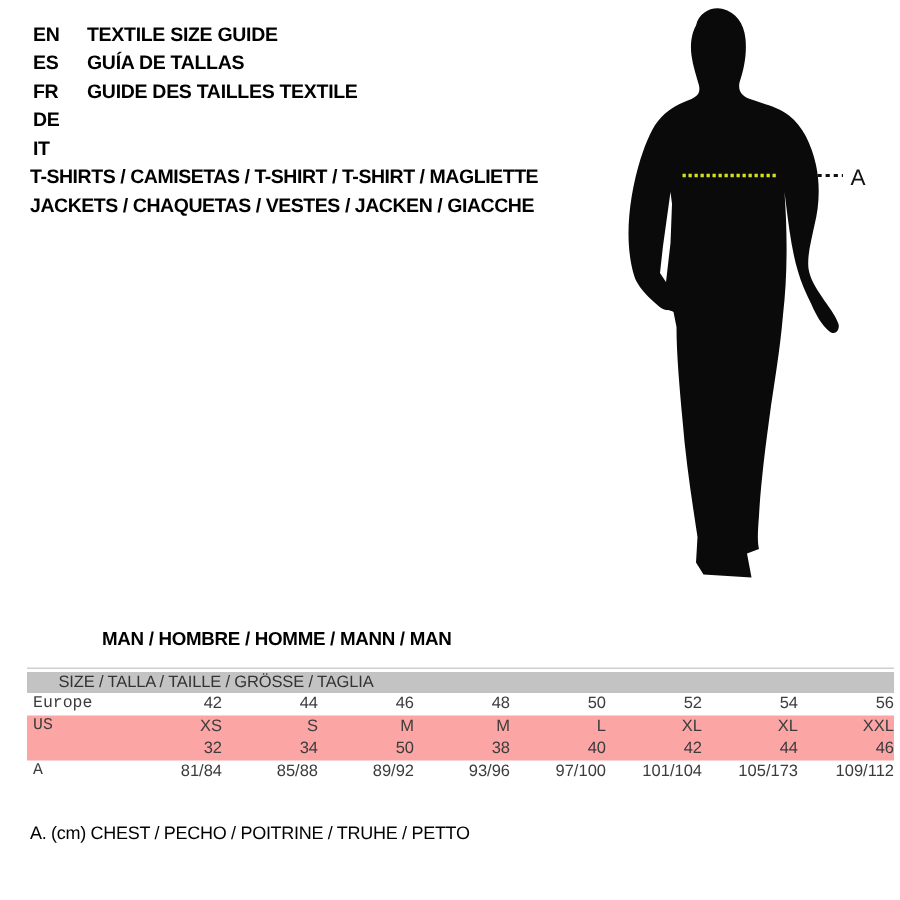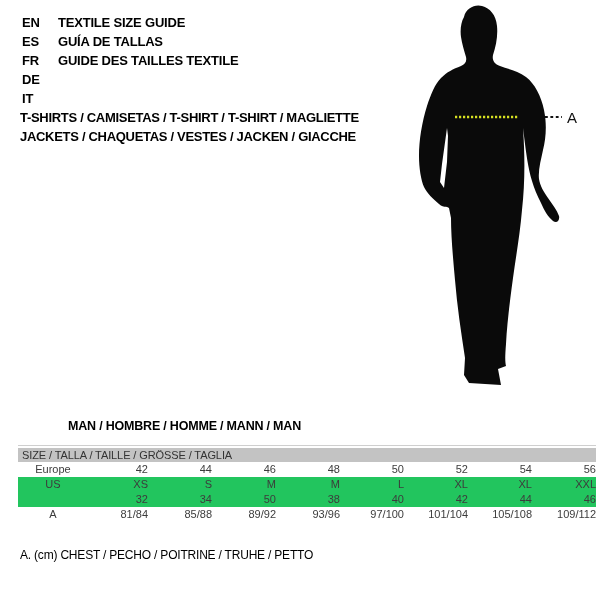--- a/index.html
+++ b/index.html
@@ -15,24 +15,24 @@
   
   .cats{position:absolute;left:20px;top:109px;}
   .cat-line{font-weight:bold;font-size:13px;line-height:18.5px;letter-spacing:-0.3px;white-space:nowrap;}
   
   .figure{position:absolute;left:395px;top:0px;width:200px;height:390px;}
   
   .section-title{position:absolute;left:20px;top:419px;font-weight:bold;font-size:12.5px;letter-spacing:-0.2px;margin-left:48px;}
   
   .table-topline{position:absolute;left:18px;top:445px;width:578px;height:1px;background:#cfcfcf;}
   .size-table{position:absolute;left:18px;top:448px;width:578px;font-size:11px;color:#3c3c3c;}
-  .t-header{height:14px;line-height:14px;background:#c3c3c3;color:#333;padding-left:4px;letter-spacing:-0.1px;}
+  .t-header{height:14px;line-height:14px;background:#c3c3c3;color:#333;padding-left:21px;letter-spacing:-0.1px;}
   .t-row{display:flex;height:15px;line-height:15px;}
-  .t-row.shade{background:#22c55e;}
-  .t-label{width:62px;padding-left:4px;text-align:center;}
+  .t-row.shade{background:#fca5a5;}
+  .t-label{width:62px;padding-left:4px;text-align:left;font-family:Liberation Mono, monospace;}
   .t-cell{flex:1;text-align:right;}
   
   .footnote{position:absolute;left:20px;top:548px;font-weight:normal;font-size:12px;letter-spacing:-0.2px;}
 </style>
 </head>
 <body>
 
 <div class="langs">
   <div class="lang-row">
     <span class="lang-code">EN</span>
@@ -148,18 +148,18 @@
   </div>
 
   <div class="t-row">
     <span class="t-label">A</span>
     <span class="t-cell">81/84</span>
     <span class="t-cell">85/88</span>
     <span class="t-cell">89/92</span>
     <span class="t-cell">93/96</span>
     <span class="t-cell">97/100</span>
     <span class="t-cell">101/104</span>
-    <span class="t-cell">105/108</span>
+    <span class="t-cell">105/173</span>
     <span class="t-cell">109/112</span>
   </div>
 </div>
 
 <div class="footnote">A. (cm) CHEST / PECHO / POITRINE / TRUHE / PETTO</div>
 
 </body></html>

